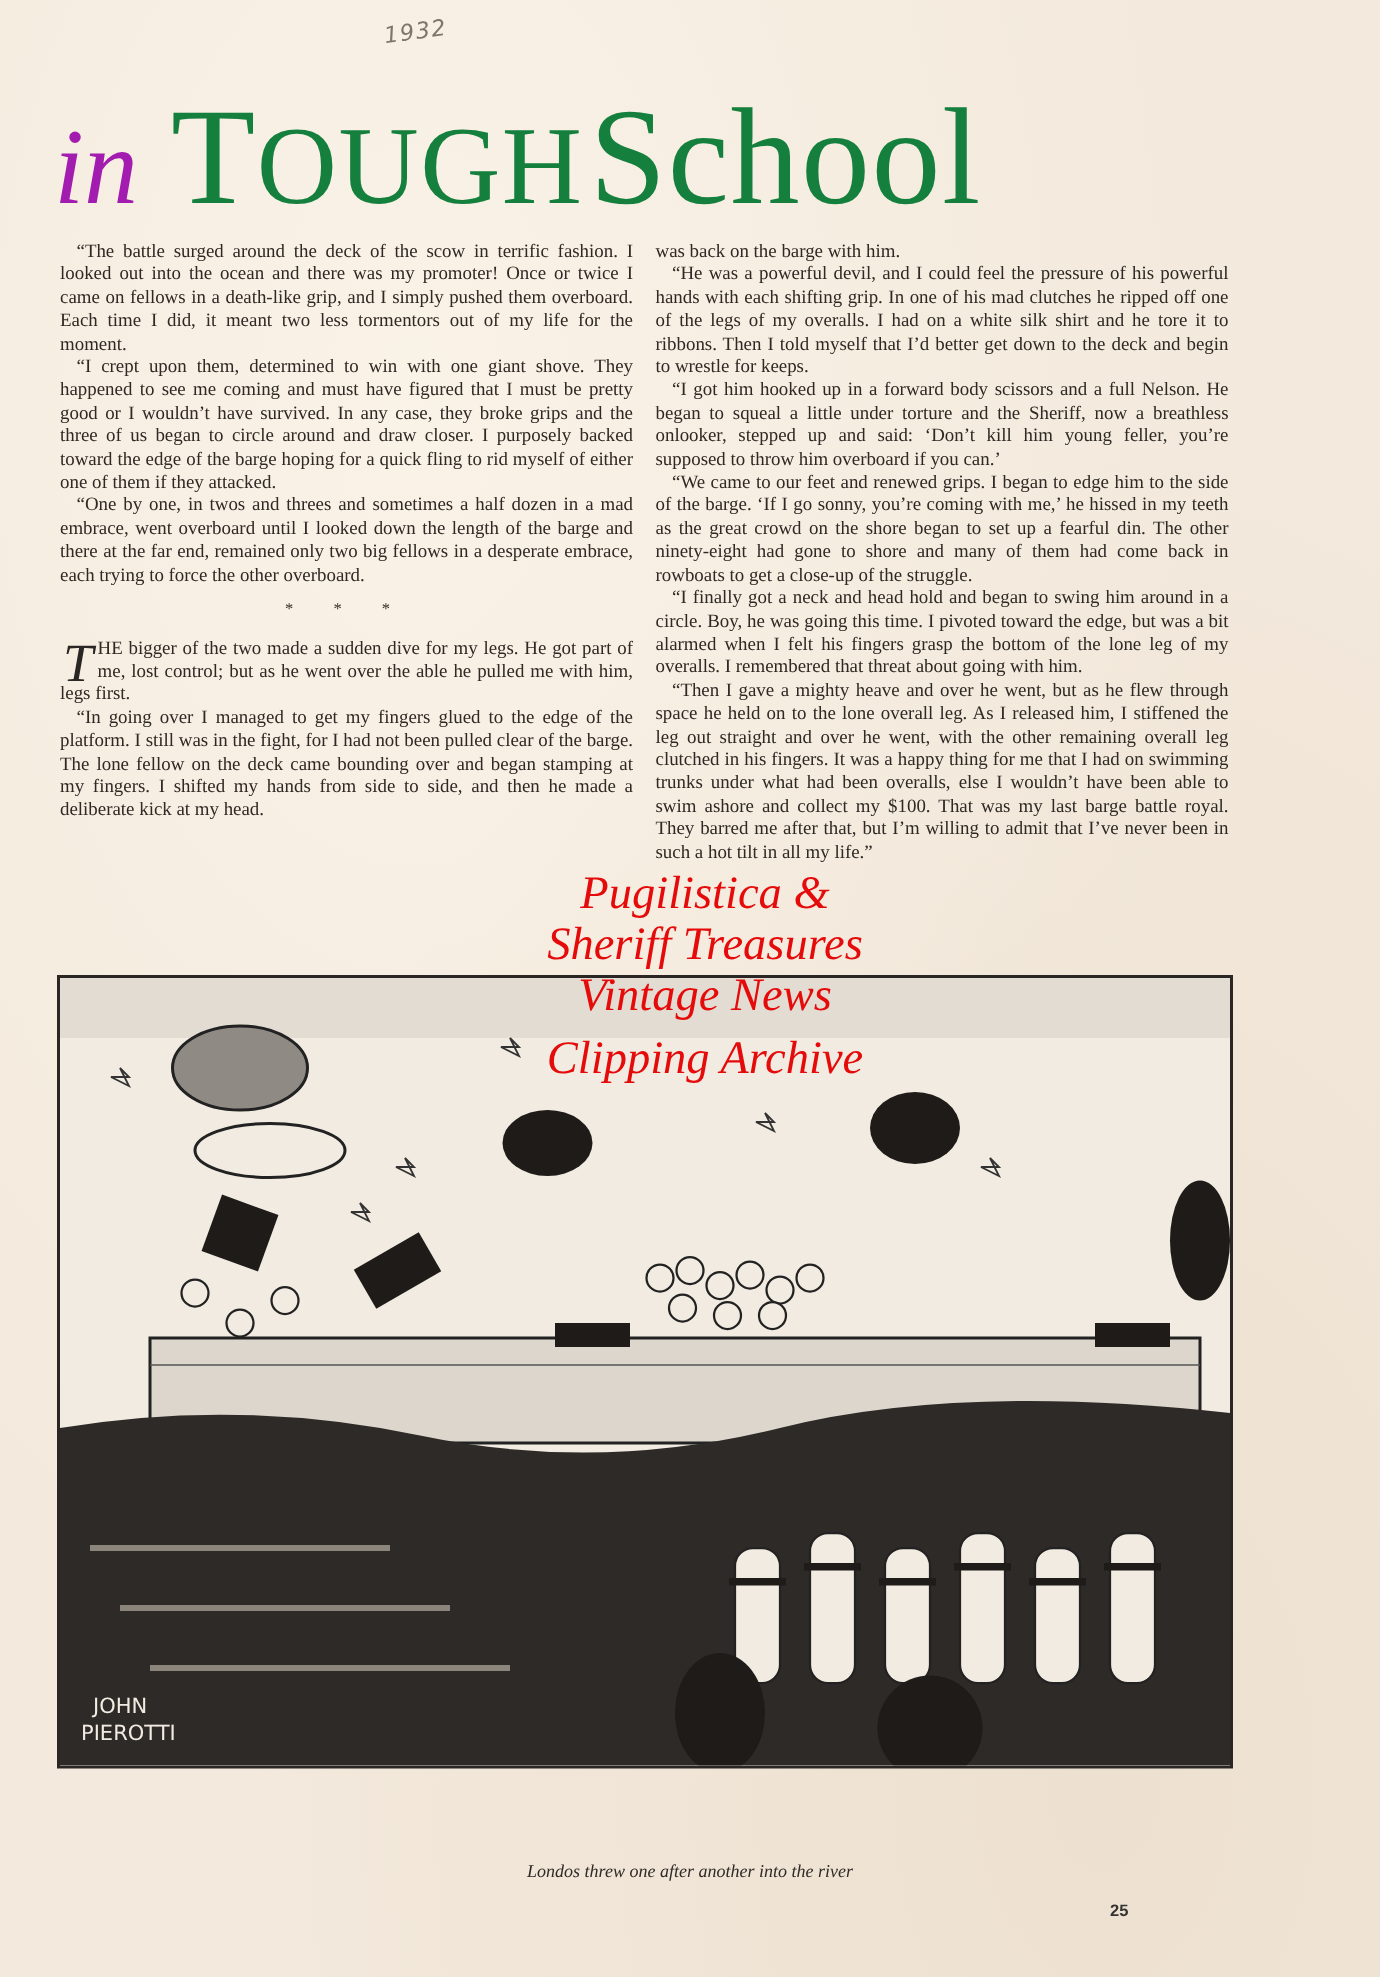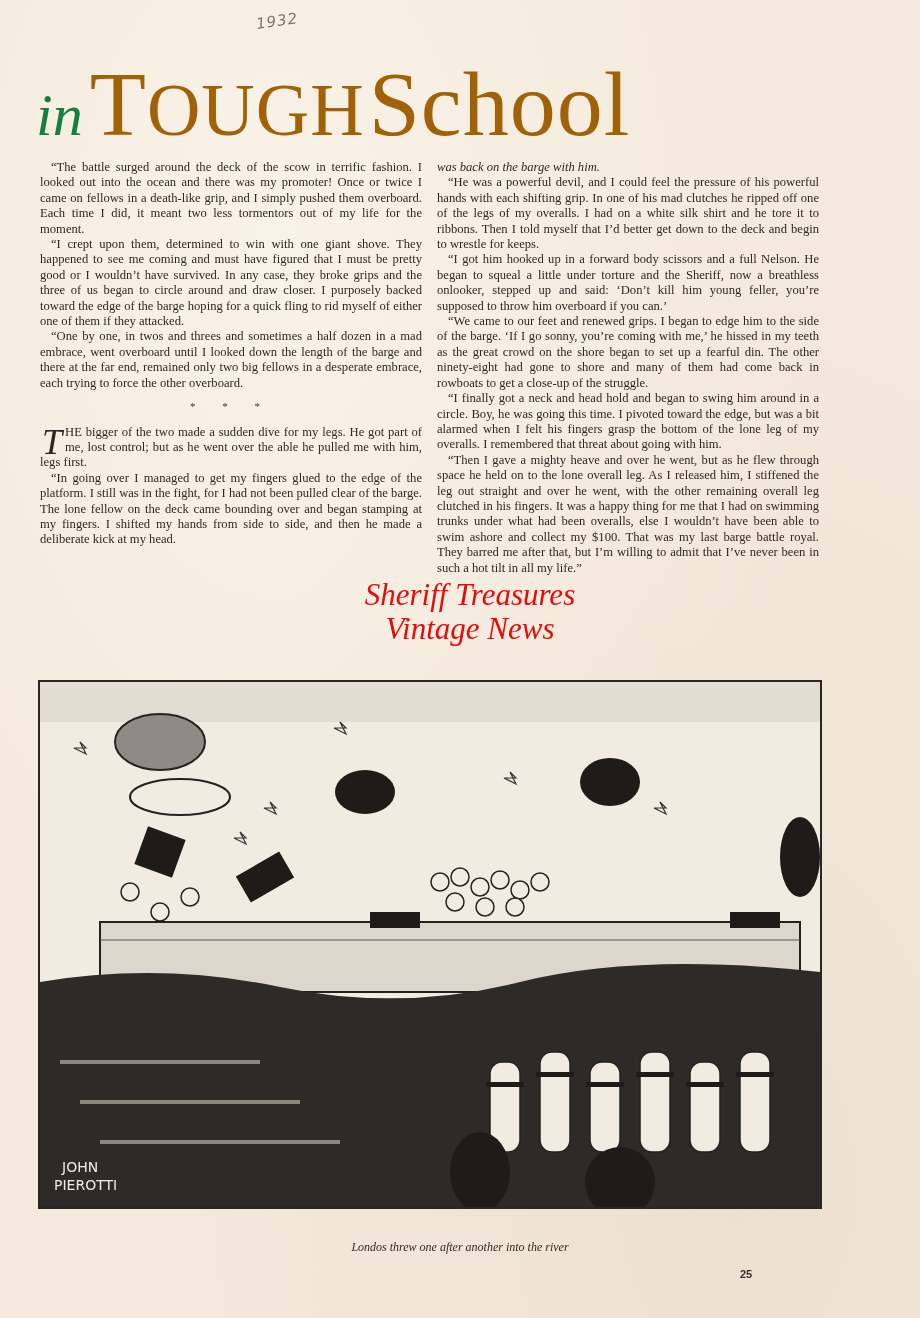--- a/index.html
+++ b/index.html
@@ -15,55 +15,55 @@
     .handnote {
       position: absolute; left: 256px; top: 12px;
       font-family: "DejaVu Sans", sans-serif; font-size: 15px; color: #7d766e;
       font-style: italic; transform: rotate(-8deg); letter-spacing: 1px;
     }
     .title {
       position: absolute; left: 36px; top: 58px; width: 800px; height: 100px;
       white-space: nowrap; line-height: 1;
     }
     .title .in {
-      font-style: italic; font-size: 60px; color: #15803d;
-      display: inline-block; margin-right: 7px; vertical-align: baseline;
+      font-style: italic; font-size: 72px; color: #a21caf;
+      display: inline-block; margin-right: 22px; vertical-align: baseline;
     }
     .title .main {
-      font-size: 92px; color: #a16207; letter-spacing: 1px; vertical-align: baseline;
+      font-size: 92px; color: #15803d; letter-spacing: 1px; vertical-align: baseline;
     }
     .title .main .sc { font-size: 74px; }
     .col {
       position: absolute; top: 160px; width: 382px;
       font-size: 12.6px; line-height: 15.4px; text-align: justify;
       color: #2e2924;
     }
     .col.left { left: 40px; }
     .col.right { left: 437px; }
     .col p { margin: 0; text-indent: 11px; }
-    .col p.noindent { text-indent: 0; font-style: italic; }
+    .col p.noindent { text-indent: 0; }
     .stars {
       text-align: center; margin: 8px 0 10px 0; font-size: 11px;
       letter-spacing: 12px; color: #3a342e;
     }
     .dropcap-para { text-indent: 0 !important; }
     .dropcap {
       float: left; font-style: italic; font-size: 36px; line-height: 26px;
       margin: 4px 3px 0 2px; color: #2a2623;
     }
     .watermark {
       position: absolute; left: 330px; top: 578px; width: 280px;
       text-align: center; color: #e50b0b;
       font-family: "Liberation Serif", "DejaVu Serif", serif;
       font-style: italic; font-size: 31px; line-height: 34px;
       pointer-events: none; z-index: 5;
     }
     .watermark div { white-space: nowrap; }
     .illustration {
-      position: absolute; left: 38px; top: 680px; width: 780px; height: 525px;
+      position: absolute; left: 38px; top: 650px; width: 780px; height: 525px;
       border: 2px solid #2a2623; background: #f2ebe1; overflow: hidden;
     }
     .illustration svg { display: block; }
     .caption {
       position: absolute; left: 0; top: 1240px; width: 920px; text-align: center;
       font-style: italic; font-weight: normal; font-size: 12px; color: #2f2a26;
     }
     .pageno {
       position: absolute; left: 740px; top: 1268px;
       font-family: "Liberation Sans", sans-serif; font-weight: bold;
@@ -161,18 +161,20 @@
       <path d="M620 120 l6 12 l-12 -6 h12 z"></path>
         <path d="M200 150 l6 12 l-12 -6 h12 z"></path>
     </g>
 
     <text x="22" y="490" font-family="DejaVu Sans, sans-serif" font-size="14" fill="#f2ebe1">JOHN</text>
     <text x="14" y="508" font-family="DejaVu Sans, sans-serif" font-size="14" fill="#f2ebe1">PIEROTTI</text>
   </svg>
 </div>
 
 <div class="watermark">
+  <div>Pugilistica &amp;</div>
   <div>Sheriff Treasures</div>
   <div>Vintage News</div>
+  <div style="margin-top:8px">Clipping Archive</div>
 </div>
 
 <div class="caption">Londos threw one after another into the river</div>
 <div class="pageno">25</div>
 
 </body></html>

